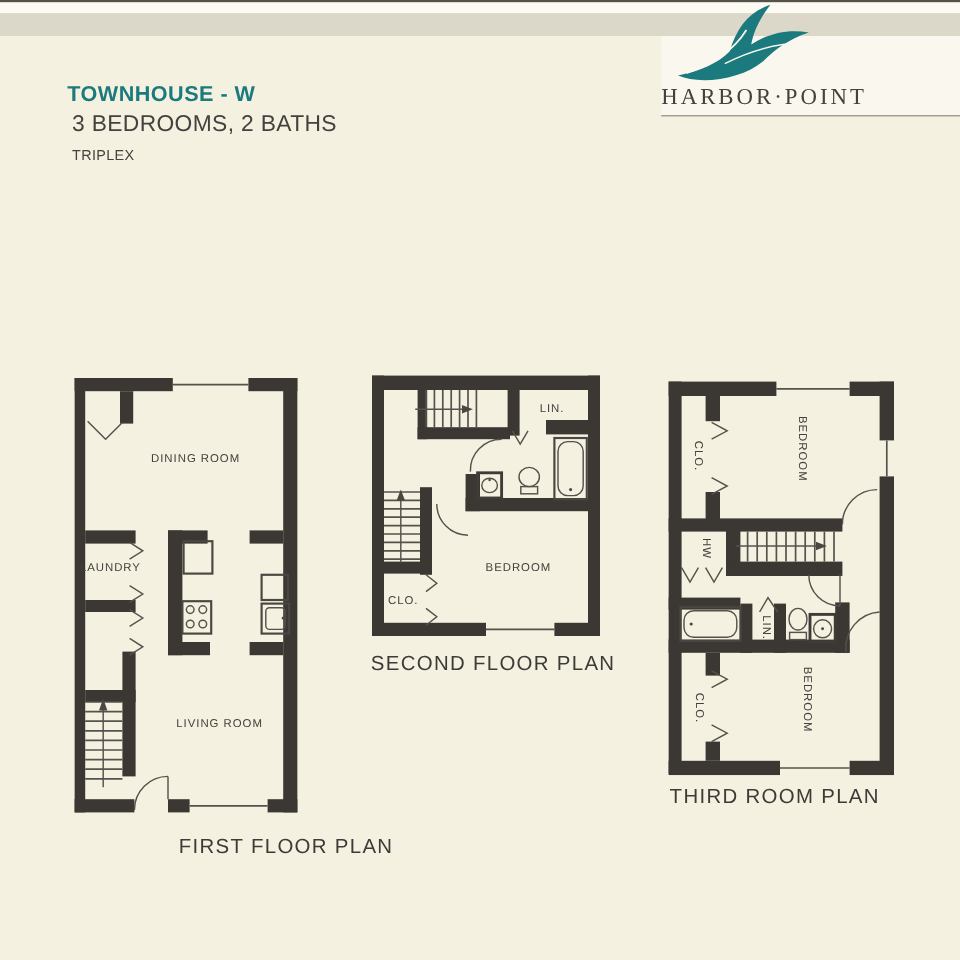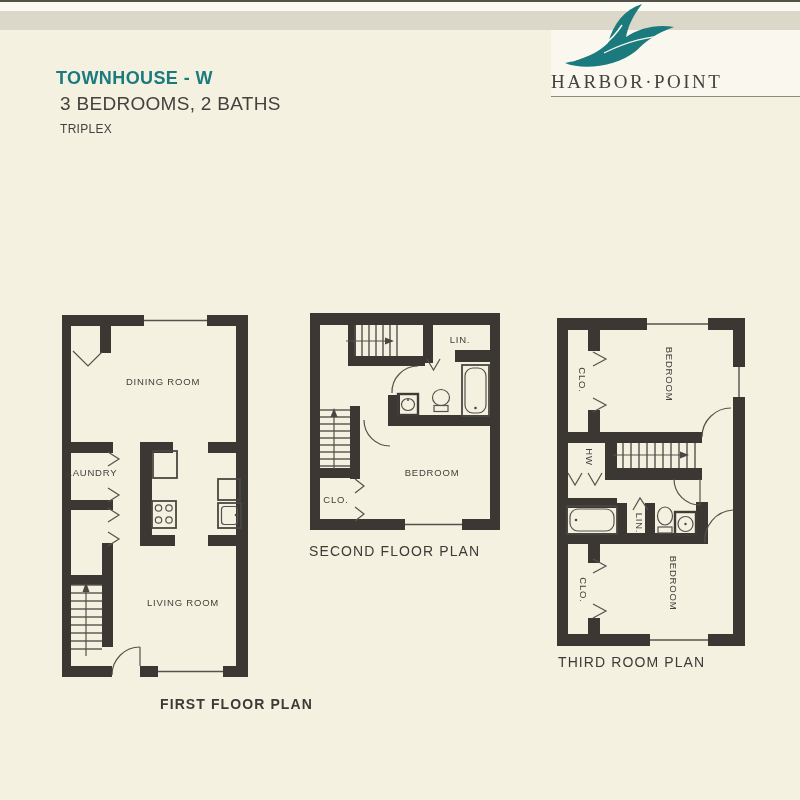--- a/index.html
+++ b/index.html
@@ -15,22 +15,22 @@
               border-bottom:1px solid #8d8a80;}
   .wave{left:562px;top:3px;}
   .brand{left:551px;top:71px;width:249px;
          font-family:"Liberation Serif",serif;font-size:19px;letter-spacing:2.5px;
          color:#45423d;}
   
   .unit-title{left:56px;top:68px;font-size:18px;font-weight:bold;letter-spacing:.4px;color:#1b7a7d;}
   .unit-specs{left:60px;top:93px;font-size:19px;color:#44423e;letter-spacing:.3px;}
   .unit-type{left:60px;top:111px;font-size:12px;color:#44423e;letter-spacing:.3px;margin-top:11px;}
   
-  .caption{font-size:14px;letter-spacing:1.1px;color:#3d3b37;white-space:nowrap;}
-  .cap1{left:160px;top:696px;font-weight:bold;} .cap2{left:309px;top:543px;} .cap3{left:558px;top:654px;}
+  .caption{font-size:17px;letter-spacing:1.1px;color:#3d3b37;white-space:nowrap;}
+  .cap1{left:149px;top:696px;} .cap2{left:309px;top:543px;} .cap3{left:558px;top:654px;}
   
   svg{display:block;}
   .w{fill:#3b3834;}
   .ln{stroke:#55524c;stroke-width:1.4;fill:none;}
   .fx{stroke:#4a4742;stroke-width:1.8;fill:none;}
   .fxh{stroke:#3f3c38;stroke-width:2.4;fill:none;}
   .ar{stroke:#55524c;stroke-width:1.2;fill:none;}
   text{font-family:"Liberation Sans",sans-serif;font-size:9.5px;letter-spacing:.8px;
        fill:#42403b;}
 </style>

